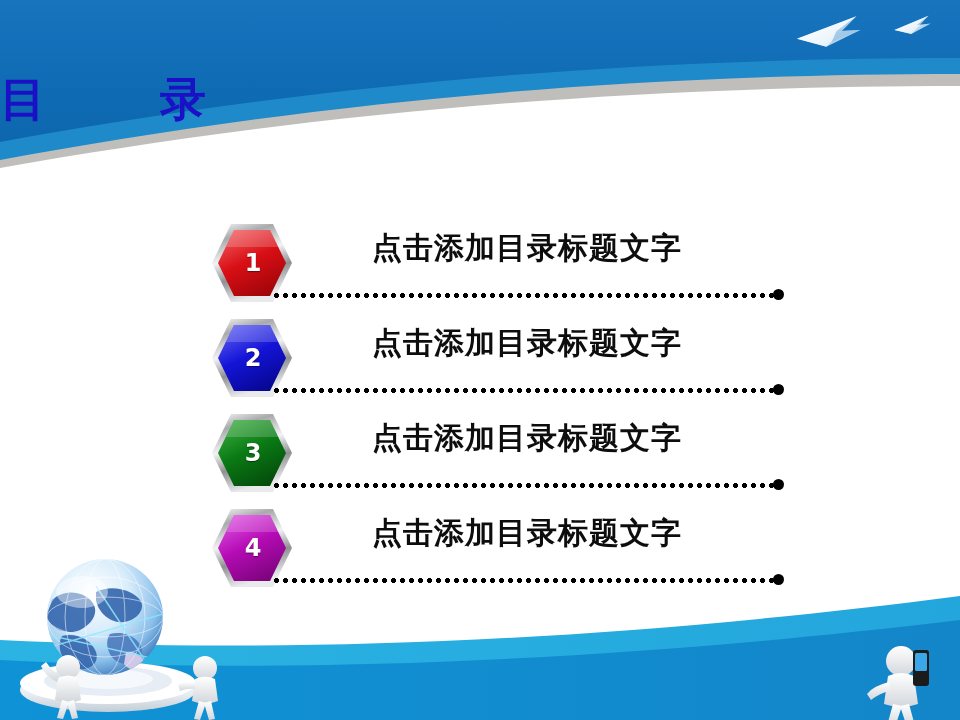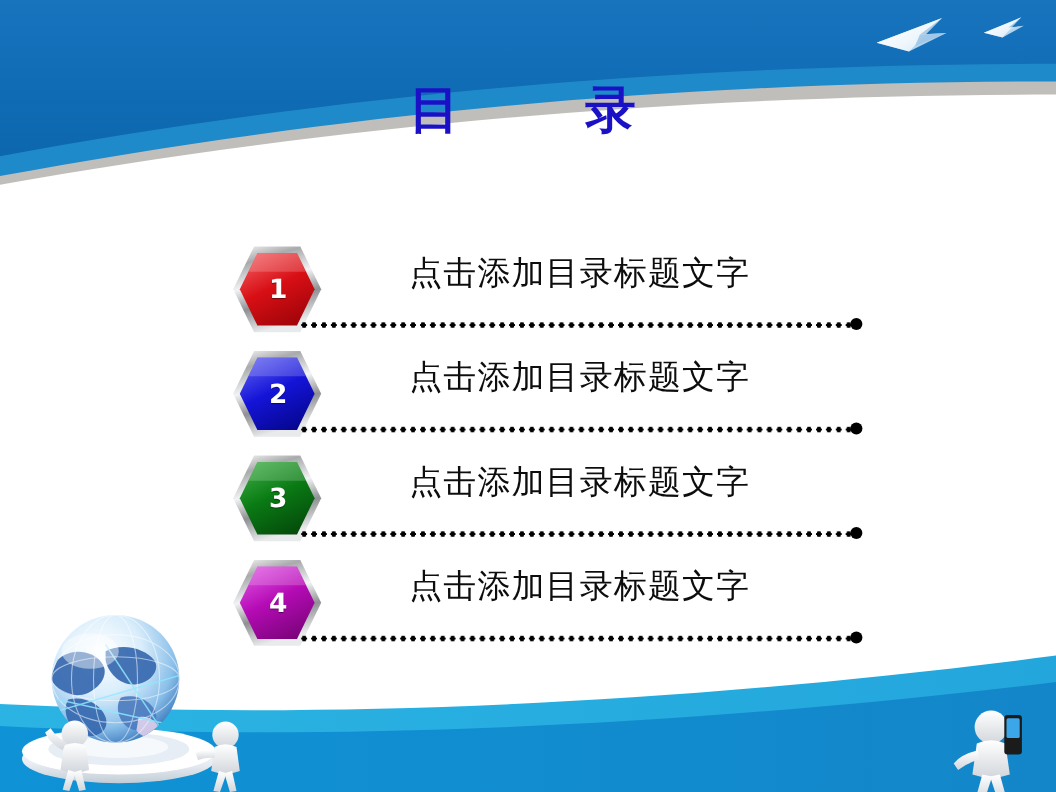--- a/index.html
+++ b/index.html
@@ -26,21 +26,20 @@
     height: 720px;
     pointer-events: none;
   }
 
   
   .slide-title {
     position: absolute;
     left: 0;
     top: 74px;
     width: 960px;
-    text-align: center;
     font-size: 46px;
     font-weight: bold;
     letter-spacing: 10px;
     color: #1a11c7;
     line-height: 1.1;
     white-space: pre;
   }
 
   
   .toc {
@@ -89,20 +88,21 @@
 
   .toc-label {
     position: absolute;
     left: 162px;
     top: 6px;
     font-size: 30px;
     color: #0d0d0d;
     letter-spacing: 1px;
     white-space: nowrap;
     font-family: "DejaVu Sans", "Liberation Sans", sans-serif;
+    font-weight: bold;
   }
 
   .toc-dots {
     position: absolute;
     left: 62px;
     top: 70px;
     width: 505px;
     height: 6px;
     background-image: radial-gradient(circle closest-side, #000 99%, transparent 100%);
     background-size: 9px 5px;

